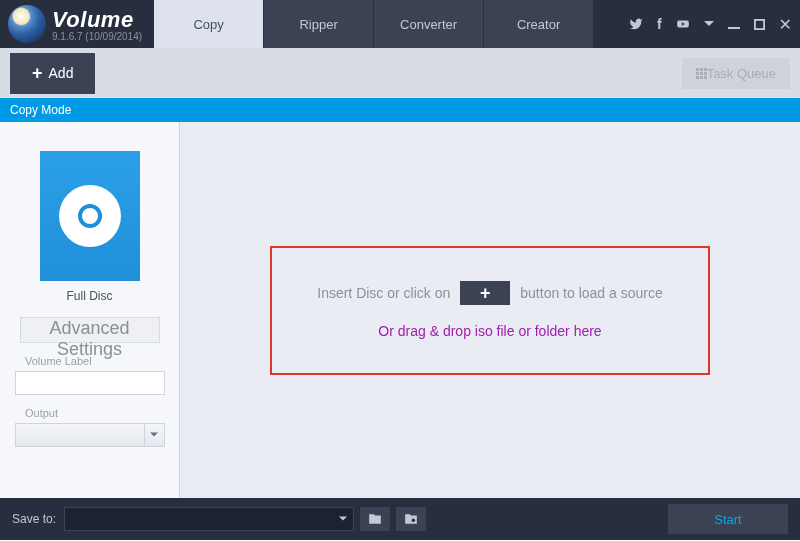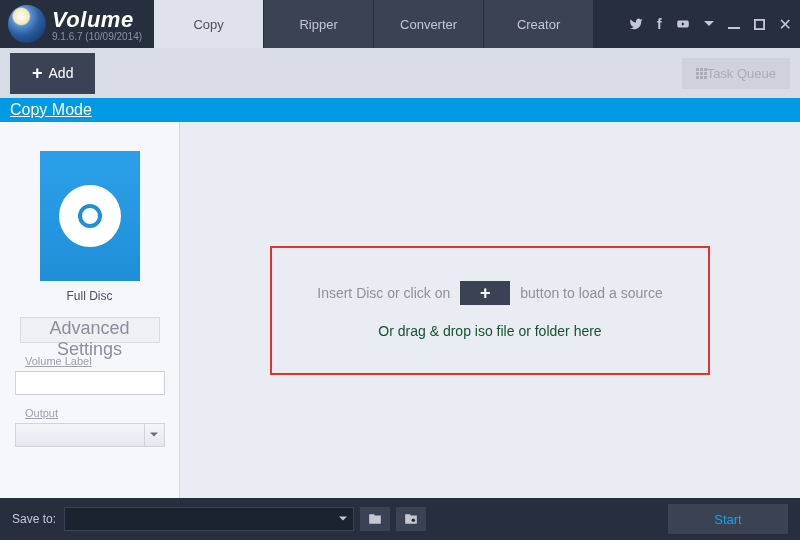--- a/index.html
+++ b/index.html
@@ -17,41 +17,41 @@
 .win-controls { margin-left: auto; display: flex; gap: 14px; align-items: center; }
 .win-controls span, .win-controls svg { color: #c3c8d3; fill: #c3c8d3; cursor: pointer; font-size: 14px; }
 
 .toolbar { height: 50px; background: #d7dce5; display: flex; align-items: center; padding: 0 10px; }
 .add-btn { background: #3a4254; color: #fff; font-size: 14px; padding: 10px 22px; display: flex; align-items: center; gap: 6px; cursor: pointer; }
 .plus { font-size: 18px; font-weight: bold; }
 .task-queue { margin-left: auto; display: flex; align-items: center; color: #a9adb5; padding: 8px 14px; background: #cdd2db; font-size: 13px; }
 .grid-icon { display: inline-grid; grid-template-columns: repeat(3, 3px); gap: 1px; }
 .grid-icon i { width: 3px; height: 3px; background: #a9adb5; }
 
-.mode-bar { height: 24px; background: #0099e5; color: #fff; font-size: 16px; display: flex; align-items: center; padding: 0 10px; text-decoration: underline; }
+.mode-bar { height: 24px; background: #0099e5; color: #fff; font-size: 12px; display: flex; align-items: center; padding: 0 10px; }
 
 .content { display: flex; height: 376px; background: #e9ecf2; }
 .sidebar { width: 180px; background: #f6f7fa; border-right: 1px solid #d0d5de; padding: 25px; display: flex; flex-direction: column; align-items: center; }
 .disc-thumb { width: 100px; height: 130px; background: linear-gradient(180deg, #2ba0e8, #1f8fd8); display: flex; align-items: center; justify-content: center; margin-top: 4px; }
 .disc-circle { width: 62px; height: 62px; border-radius: 50%; background: #fff; display: flex; align-items: center; justify-content: center; }
 .disc-inner { width: 24px; height: 24px; border-radius: 50%; border: 4px solid #1f8fd8; background: #fff; }
 .thumb-label { font-size: 12px; color: #4a4f5a; margin-top: 8px; }
 .adv-btn { margin-top: 14px; width: 140px; height: 26px; background: #eef0f4; border: 1px solid #d7dbe3; color: #8a8f98; font-size: 18px; cursor: pointer; }
-.field-label { font-size: 11px; color: #9ba0a9; width: 100%; margin-top: 12px; text-decoration: underline; }
+.field-label { font-size: 11px; color: #9ba0a9; width: 100%; margin-top: 12px; }
 .text-input { width: 150px; height: 24px; border: 1px solid #cfd4dc; background: #fff; margin-top: 4px; padding: 0 4px; font-size: 12px; }
 .combo-wrap { display: flex; width: 150px; margin-top: 4px; }
 .combo { flex: 1; height: 24px; border: 1px solid #cfd4dc; background: linear-gradient(#f4f5f8,#e5e8ee); }
 .combo-btn { width: 20px; height: 24px; border: 1px solid #cfd4dc; border-left: none; background: linear-gradient(#f4f5f8,#e5e8ee); display: flex; align-items: center; justify-content: center; }
 .combo-btn svg { width: 8px; height: 8px; fill: #6a6f78; }
 
 .main-area { flex: 1; position: relative; display: flex; align-items: center; justify-content: center; }
 .drop-zone { border: 2px solid #e0352b; width: 440px; height: 129px; display: flex; flex-direction: column; align-items: center; justify-content: center; gap: 18px; }
 .line1 { display: flex; align-items: center; gap: 10px; color: #8c919b; font-size: 14px; }
 .mini-plus { width: 50px; height: 24px; background: #3a4254; color: #fff; display: flex; align-items: center; justify-content: center; font-size: 18px; font-weight: bold; cursor: pointer; }
-.line2 { color: #14532d; font-size: 14px; }
+.line2 { color: #a21caf; font-size: 14px; }
 
 .footer { height: 42px; background: #272f3f; display: flex; align-items: center; padding: 0 12px; color: #c3c8d3; font-size: 12px; }
 .save-combo { width: 290px; height: 24px; background: #1b2230; border: 1px solid #3a4254; margin-left: 8px; display: flex; align-items: center; }
 .save-arrow { margin-left: auto; padding: 0 6px; }
 .foot-icon { width: 30px; height: 24px; background: #3a4254; margin-left: 6px; display: flex; align-items: center; justify-content: center; cursor: pointer; }
 .foot-icon svg { width: 14px; height: 14px; fill: #c3c8d3; }
 .start-btn { margin-left: auto; width: 120px; height: 30px; background: #3a4254; color: #0ea5e9; display: flex; align-items: center; justify-content: center; font-size: 13px; cursor: pointer; }
 </style>
 </head>
 <body>

